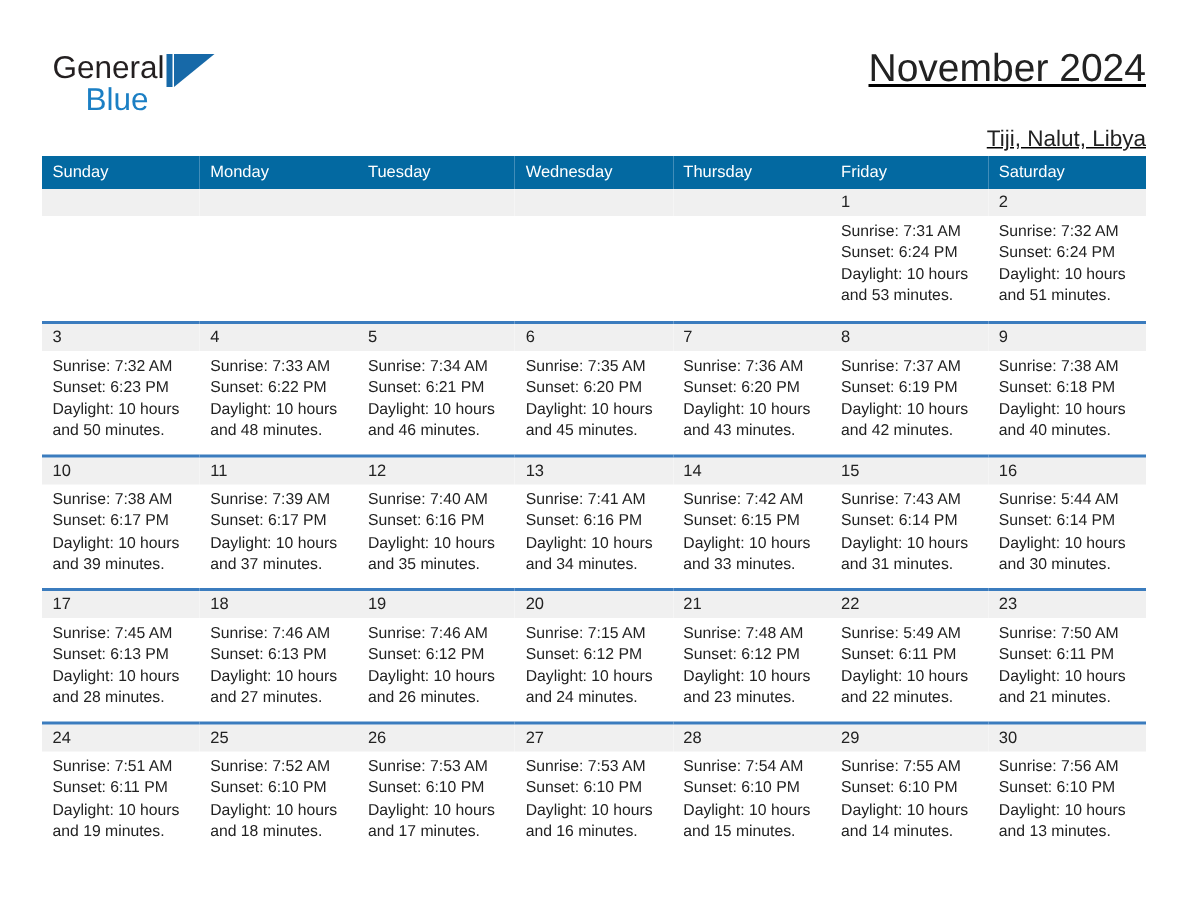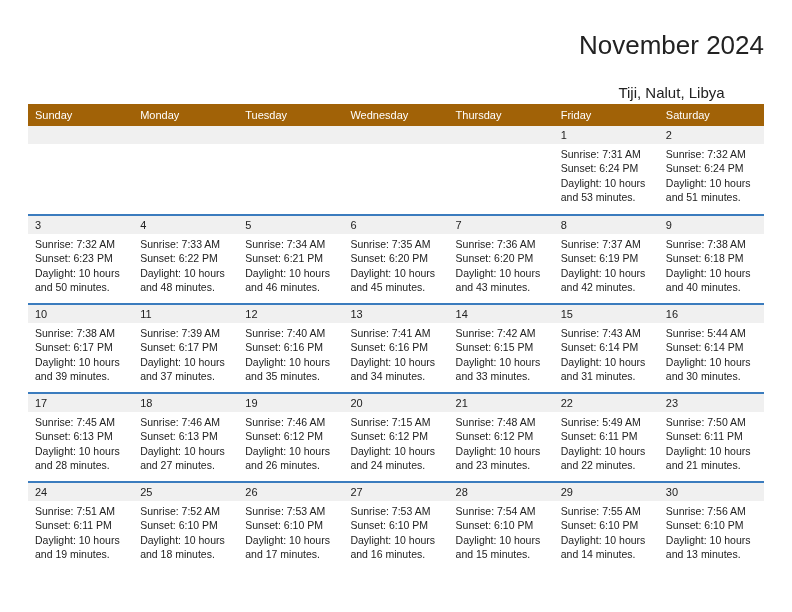--- a/index.html
+++ b/index.html
@@ -76,21 +76,22 @@
     width: 0;
     height: 0;
     border-top: 22px solid #1769a8;
     border-right: 27px solid transparent;
   }
 
   .title-block {
     position: absolute;
     right: 0;
     top: 0;
-    text-align: center;
+    text-align: right;
+    text-decoration: underline;
   }
   .cal-title {
     font-size: 26px;
     color: #222222;
     line-height: 34px;
     white-space: nowrap;
     font-weight: normal;
     margin: 0;
   }
   .cal-subtitle {
@@ -105,21 +106,21 @@
   
   .calendar {
     position: absolute;
     left: 28px;
     top: 104px;
     width: 736px;
     border-collapse: collapse;
     table-layout: fixed;
   }
   .calendar th {
-    background: #a16207;
+    background: #0369a1;
     color: #ffffff;
     font-size: 11px;
     font-weight: normal;
     text-align: left;
     padding: 5px 0 5px 7px;
     height: 21px;
     border: none;
   }
   .calendar td {
     width: 105.14px;
@@ -150,20 +151,28 @@
   }
   .details div { white-space: normal; }
 </style>
 </head>
 <body>
 
 <div id="page">
 
   <div class="header">
 
+    <div class="brand">
+      <span class="brand-general">General</span>
+      <span class="brand-mark">
+        <span class="bar"></span>
+        <span class="tri"></span>
+      </span>
+      <span class="brand-blue">Blue</span>
+    </div>
 
     <div class="title-block">
       <h1 class="cal-title">November 2024</h1>
       <h2 class="cal-subtitle">Tiji, Nalut, Libya</h2>
     </div>
 
   </div>
 
   <table class="calendar">
     <thead>

